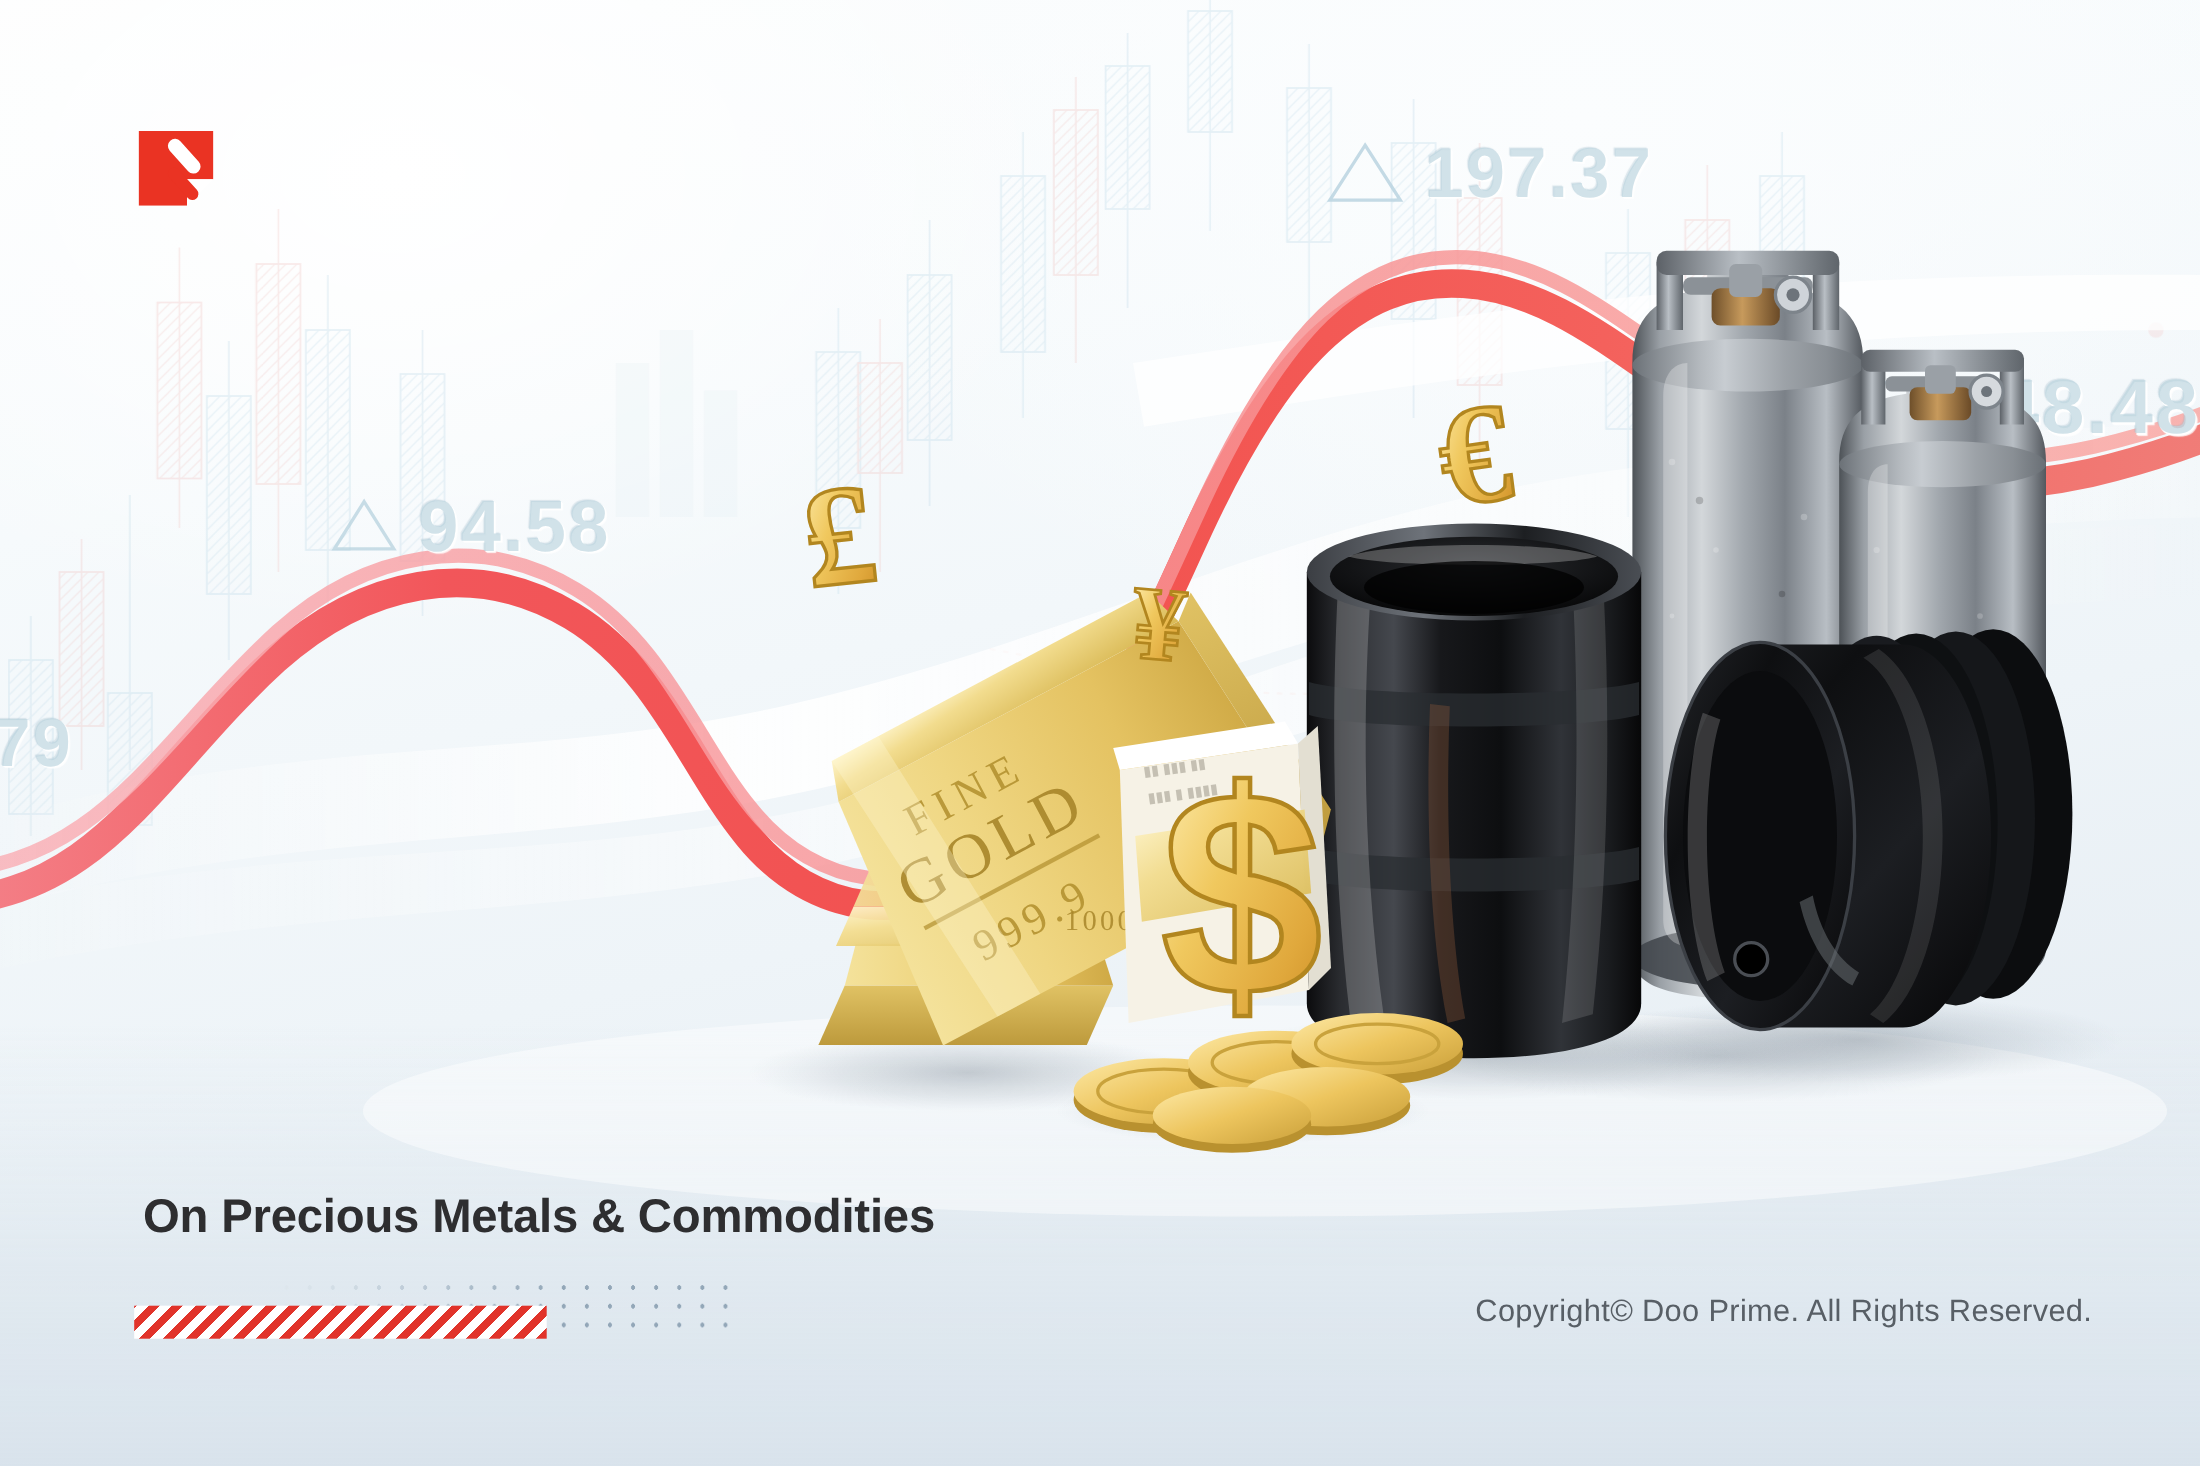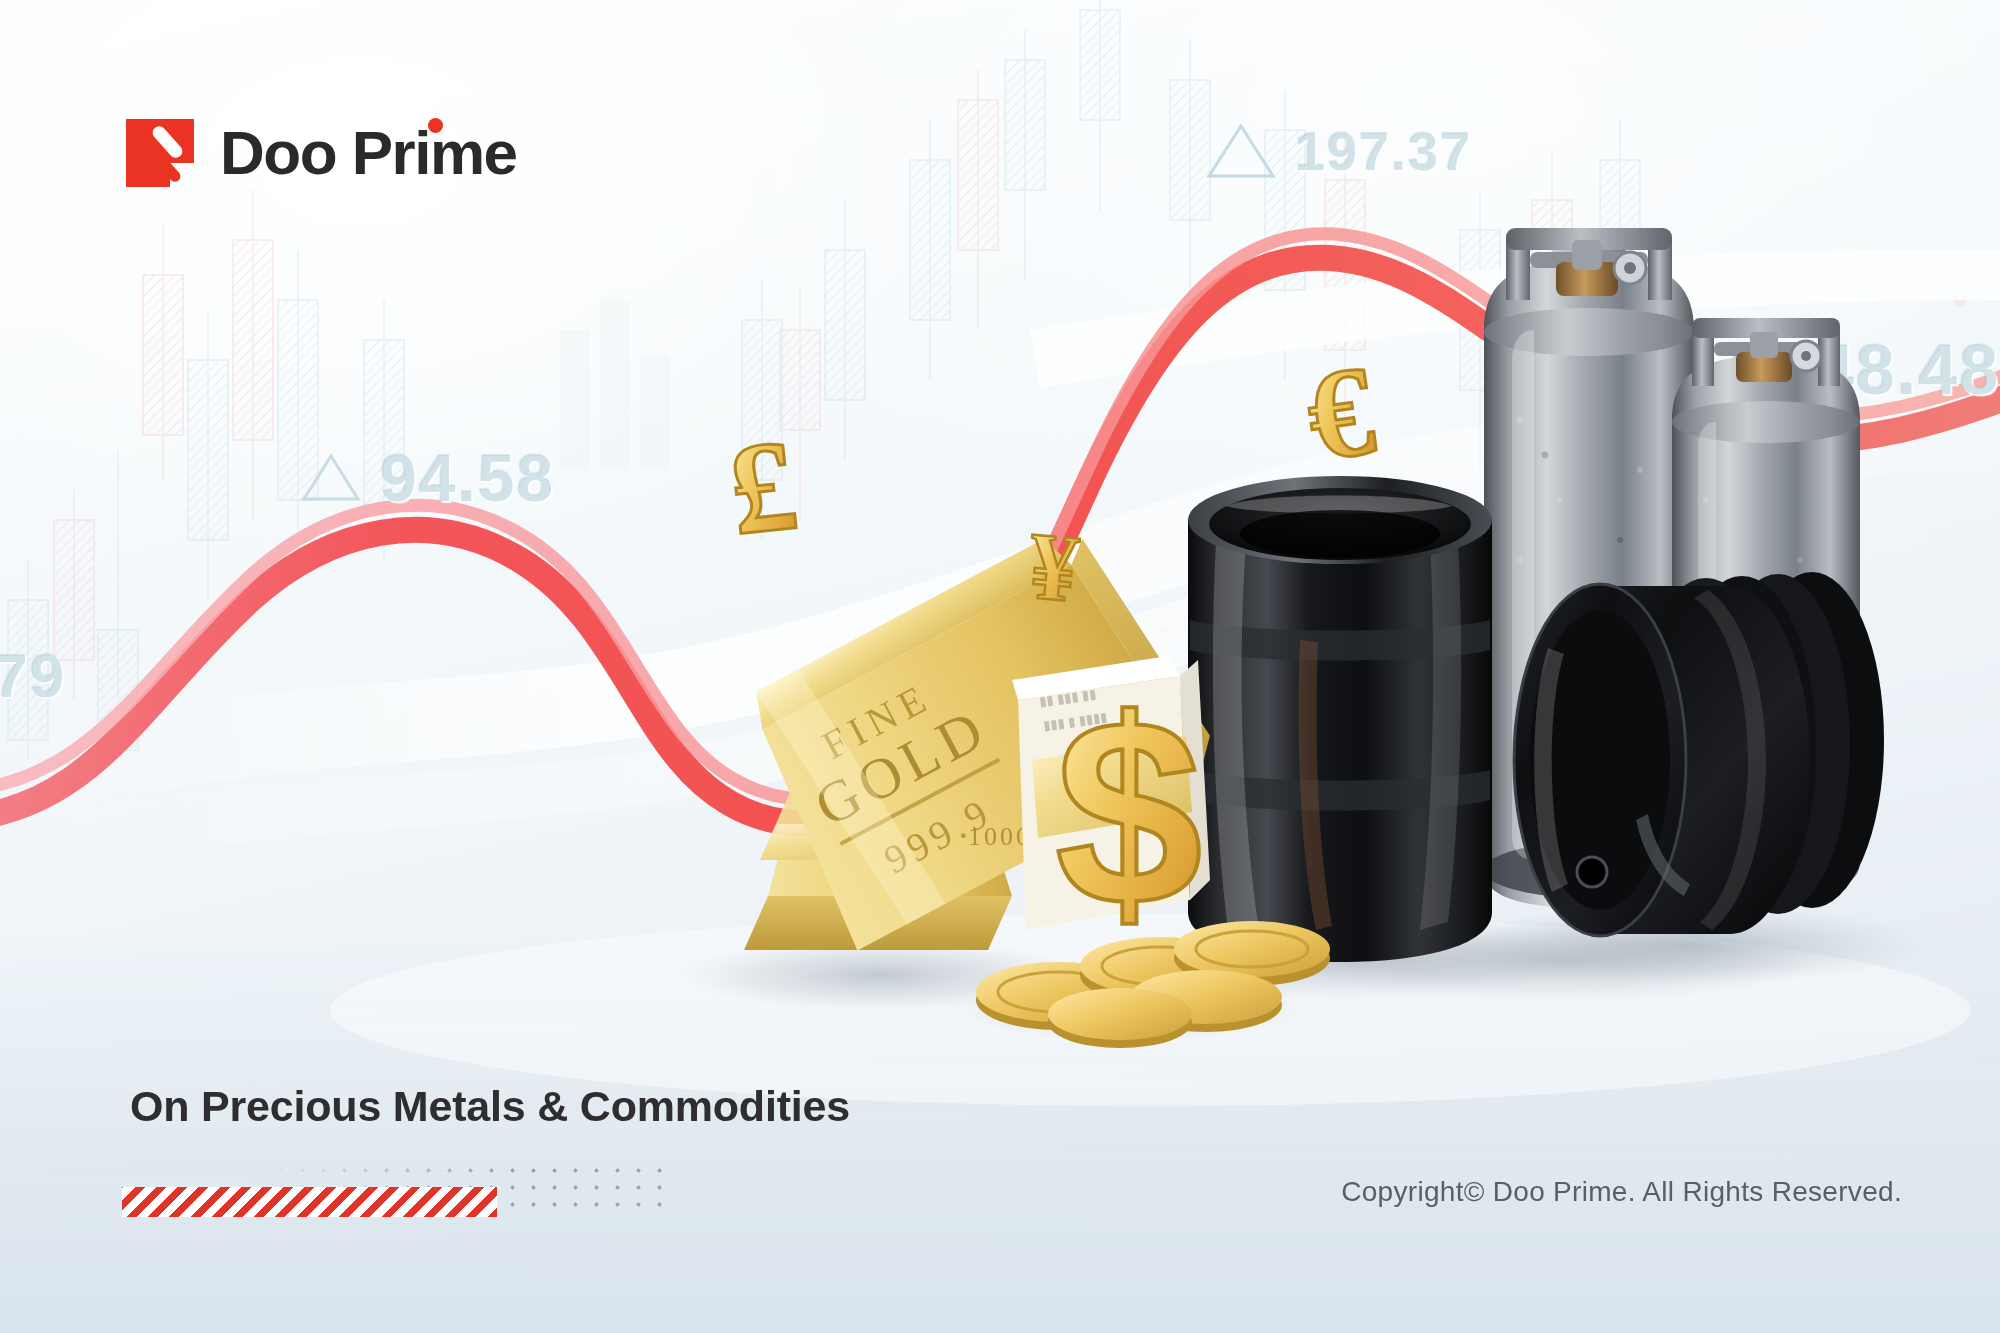--- a/index.html
+++ b/index.html
@@ -31,21 +31,21 @@
     text-shadow:
        1px 1px 0 rgba(255,255,255,.95),
        2px 2px 1px rgba(255,255,255,.85),
       -1px -1px 1px rgba(150,180,196,.30);
     display:flex; align-items:center; gap:18px;
     white-space:nowrap;
     user-select:none;
   }
   .ticker .tri { display:block; }
 
-  #ticker-197 { left:1205px; top:120px;  font-size:54px; }
+  #ticker-197 { left:1205px; top:120px;  font-size:64px; }
   #ticker-148 { left:1690px; top:330px;  font-size:70px; }
   #ticker-94  { left:300px;  top:440px;  font-size:66px; }
   #ticker-179 { left:-26px;  top:640px;  font-size:62px; }
 
   
   .scene { position:absolute; inset:0; pointer-events:none; }
 
   
   #logo { position:absolute; left:126px; top:119px; display:flex; align-items:center; gap:26px; }
   #logo .mark { width:68px; height:68px; display:block; }
@@ -541,24 +541,20 @@
     </g>
   </svg>
 
   <div id="logo">
     <svg class="mark" viewBox="0 0 68 68">
       <path d="M0,0 H68 V44 H44 V68 H0 Z" fill="#ea3323"></path>
       <path d="M44,44 H68 L44,68 Z" fill="#ffffff"></path>
       <rect x="35" y="4" width="13" height="38" rx="6.5" transform="rotate(-42 41.5 23)" fill="#ffffff"></rect>
       <rect x="35" y="30" width="11" height="36" rx="5.5" transform="rotate(-42 40.5 48)" fill="#ea3323"></rect>
     </svg>
-    <div class="wordmark">
-      <span class="dot"></span>
-      <span>Doo Prime</span>
-    </div>
   </div>
 
   <div id="subhead">On Precious Metals &amp; Commodities</div>
 
   <div id="halftone"></div>
   <div id="accent-bar"></div>
 
   <div id="copyright">Copyright© Doo Prime. All Rights Reserved.</div>
 
 </div>

